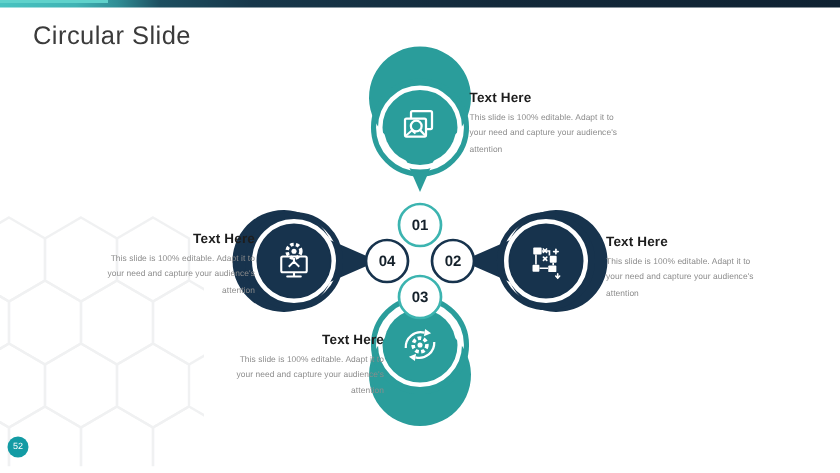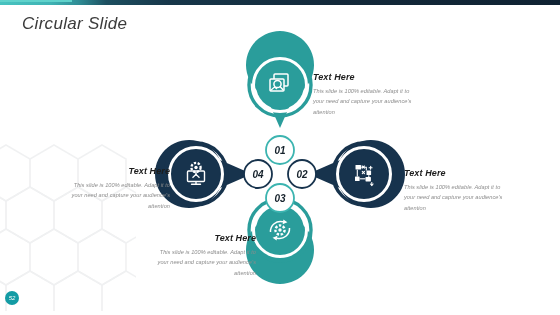--- a/index.html
+++ b/index.html
@@ -9,21 +9,20 @@
   }
   body {
     font-family: "Liberation Sans", sans-serif;
   }
   #slide {
     position: relative;
     width: 560px;
     height: 311px;
     background: #ffffff;
     overflow: hidden;
-    font-style: italic;
   }
 
   
   #top-bar {
     position: absolute;
     left: 0; top: 0;
     width: 560px; height: 5px;
     background: linear-gradient(to right,
         #48c3c0 0%, #3fb3b4 9%, #2f8d95 14%,
         #1d4f60 19%, #17374a 30%, #13293a 60%, #0f2232 100%);
@@ -78,21 +77,21 @@
 
   
   .txt-block {
     position: absolute;
     width: 108px;
   }
   .txt-head {
     font-size: 9px;
     font-weight: bold;
     color: #1d1d1d;
-    margin: 16px 0 4px 0;
+    margin: 4px 0 4px 0;
     letter-spacing: .1px;
   }
   .txt-body {
     font-size: 5.6px;
     line-height: 1.85;
     color: #8c8c8c;
     margin: 0;
     letter-spacing: .05px;
   }
   .align-right { text-align: right; }

